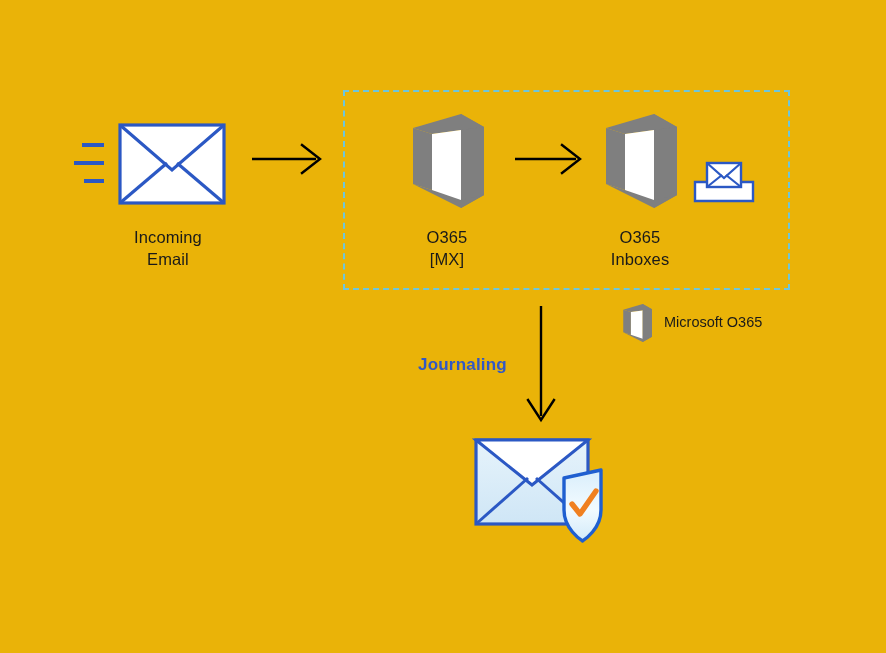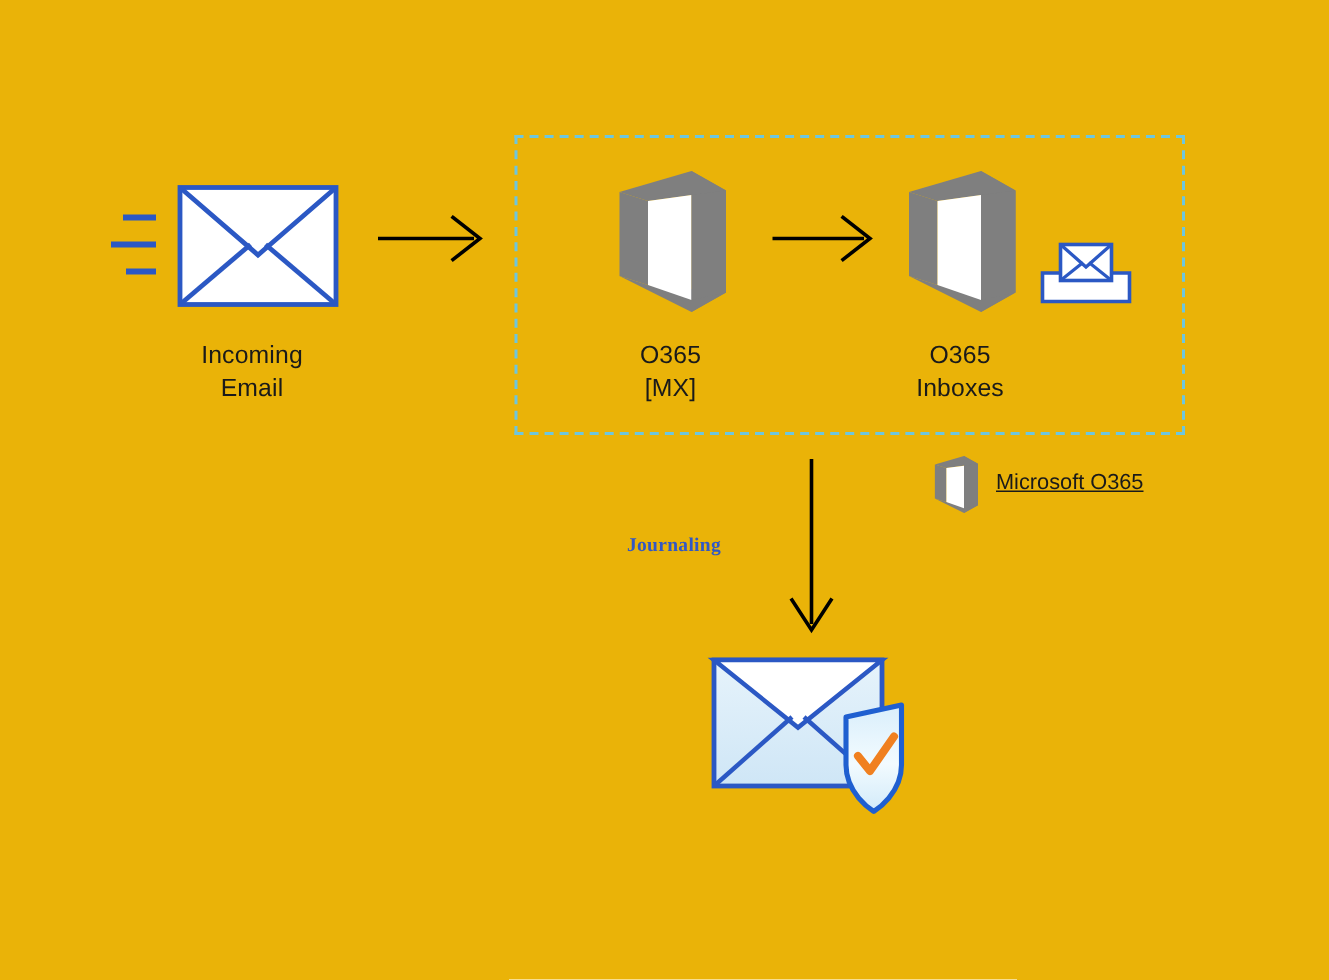--- a/index.html
+++ b/index.html
@@ -35,33 +35,32 @@
   .node-label {
     font-family: "Liberation Sans", sans-serif;
     font-size: 16.5px;
     line-height: 22px;
     color: #1a1a1a;
     text-align: center;
     white-space: pre-line;
     letter-spacing: 0.1px;
   }
   .journal-label {
-    font-family: Liberation Serif, serif;
-    font-size: 13px;
+    font-family: Liberation Sans, sans-serif;
+    font-size: 17px;
     font-weight: bold;
     color: #3258c4;
     letter-spacing: 0.2px;
     white-space: nowrap;
   }
   .legend-label {
     font-family: "Liberation Sans", sans-serif;
     font-size: 14.5px;
     color: #1a1a1a;
     white-space: nowrap;
-    text-decoration: underline;
   }
   svg { display: block; overflow: visible; }
 </style>
 </head>
 <body>
 
 <div id="canvas">
 
   <div class="abs dashed-box"></div>
 

